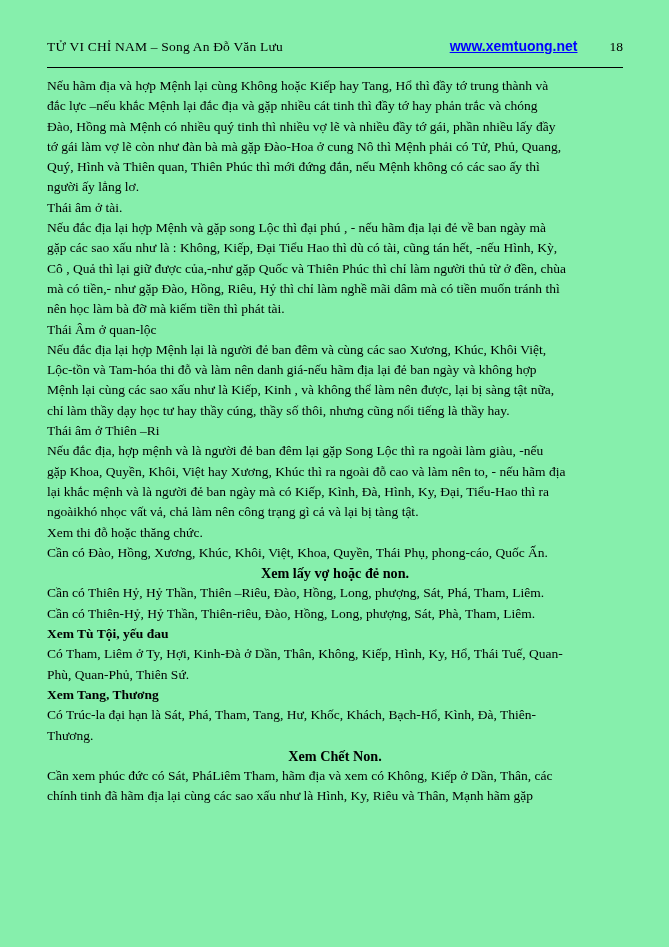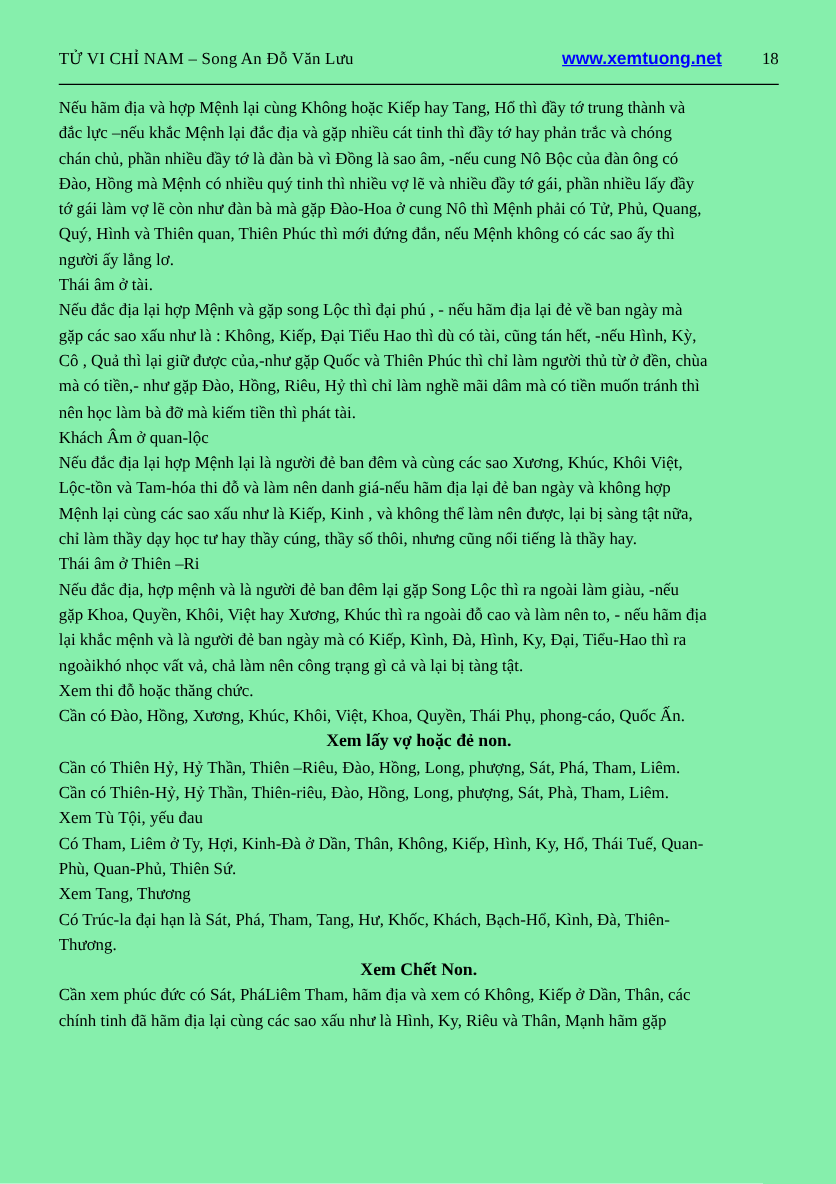--- a/index.html
+++ b/index.html
@@ -69,50 +69,49 @@
   .line {
     height: 20.3px;
     white-space: nowrap;
   }
   .line.heading-center {
     text-align: center;
     font-weight: bold;
     font-size: 14.2px;
   }
   .line.heading-left {
-    font-weight: normal;
+    font-weight: bold;
   }
 </style>
 </head>
 <body>
 
 <div class="page">
   <div class="header">
     <span class="doc-title">TỬ VI CHỈ NAM – Song An Đỗ Văn Lưu</span>
     <span class="header-right">
       <a class="site-link" style="color: rgb(0, 0, 255);">www.xemtuong.net</a>
       <span class="page-number">18</span>
     </span>
   </div>
   <hr class="divider">
   <div class="doc-body">
       <div class="line normal">Nếu hãm địa và hợp Mệnh lại cùng Không hoặc Kiếp hay Tang, Hổ thì đầy tớ trung thành và</div>
       <div class="line normal">đắc lực –nếu khắc Mệnh lại đắc địa và gặp nhiều cát tinh thì đầy tớ hay phản trắc và chóng</div>
-      <div class="line normal">chán chủ, phần nhiều đầy tớ là đàn bà vì Đồng là sao âm, -nếu cung Nô Bộc của đàn ông có</div>
       <div class="line normal">Đào, Hồng mà Mệnh có nhiều quý tinh thì nhiều vợ lẽ và nhiều đầy tớ gái, phần nhiều lấy đầy</div>
       <div class="line normal">tớ gái làm vợ lẽ còn như đàn bà mà gặp Đào-Hoa ở cung Nô thì Mệnh phải có Tử, Phủ, Quang,</div>
       <div class="line normal">Quý, Hình và Thiên quan, Thiên Phúc thì mới đứng đắn, nếu Mệnh không có các sao ấy thì</div>
       <div class="line normal">người ấy lẳng lơ.</div>
       <div class="line normal">Thái âm ở tài.</div>
       <div class="line normal">Nếu đắc địa lại hợp Mệnh và gặp song Lộc thì đại phú , - nếu hãm địa lại đẻ về ban ngày mà</div>
       <div class="line normal">gặp các sao xấu như là : Không, Kiếp, Đại Tiểu Hao thì dù có tài, cũng tán hết, -nếu Hình, Kỳ,</div>
       <div class="line normal">Cô , Quả thì lại giữ được của,-như gặp Quốc và Thiên Phúc thì chỉ làm người thủ từ ở đền, chùa</div>
       <div class="line normal">mà có tiền,- như gặp Đào, Hồng, Riêu, Hỷ thì chỉ làm nghề mãi dâm mà có tiền muốn tránh thì</div>
       <div class="line normal">nên học làm bà đỡ mà kiếm tiền thì phát tài.</div>
-      <div class="line normal">Khách Âm ở quan-lộc</div>
+      <div class="line normal">Thái Âm ở quan-lộc</div>
       <div class="line normal">Nếu đắc địa lại hợp Mệnh lại là người đẻ ban đêm và cùng các sao Xương, Khúc, Khôi Việt,</div>
       <div class="line normal">Lộc-tồn và Tam-hóa thi đỗ và làm nên danh giá-nếu hãm địa lại đẻ ban ngày và không hợp</div>
       <div class="line normal">Mệnh lại cùng các sao xấu như là Kiếp, Kinh , và không thể làm nên được, lại bị sàng tật nữa,</div>
       <div class="line normal">chỉ làm thầy dạy học tư hay thầy cúng, thầy số thôi, nhưng cũng nổi tiếng là thầy hay.</div>
       <div class="line normal">Thái âm ở Thiên –Ri</div>
       <div class="line normal">Nếu đắc địa, hợp mệnh và là người đẻ ban đêm lại  gặp Song Lộc thì ra ngoài làm giàu, -nếu</div>
       <div class="line normal">gặp Khoa, Quyền, Khôi, Việt hay Xương, Khúc thì ra ngoài đỗ cao và làm nên to, - nếu hãm địa</div>
       <div class="line normal">lại khắc mệnh và là người  đẻ ban ngày mà có Kiếp, Kình, Đà, Hình, Ky, Đại, Tiểu-Hao thì ra</div>
       <div class="line normal">ngoàikhó nhọc vất vả, chả làm nên công trạng gì cả và lại bị tàng tật.</div>
       <div class="line normal">Xem thi đỗ hoặc thăng chức.</div>

